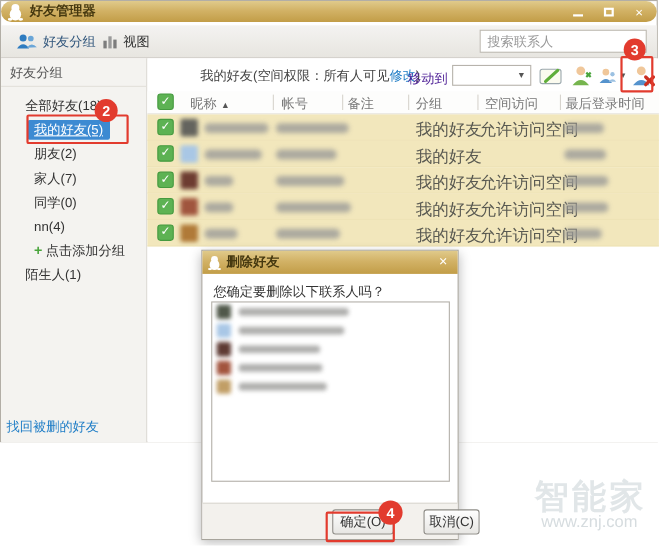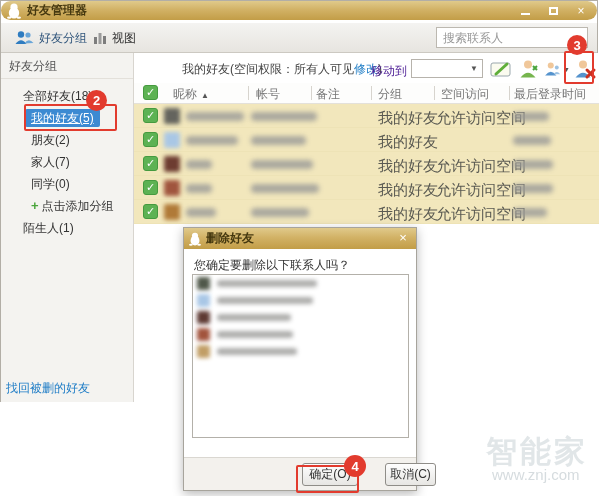--- a/index.html
+++ b/index.html
@@ -164,20 +164,21 @@
   </div>
 
   <div class="sidebar">
     <div class="sb-header">好友分组</div>
     <div class="sb-list">
         <div class="sb-item lvl1"><span class="sb-inner"><span>全部好友(18)</span></span></div>
         <div class="sb-item lvl2"><span class="sb-inner sel"><span>我的好友(5)</span></span></div>
         <div class="sb-item lvl2"><span class="sb-inner"><span>朋友(2)</span></span></div>
         <div class="sb-item lvl2"><span class="sb-inner"><span>家人(7)</span></span></div>
         <div class="sb-item lvl2"><span class="sb-inner"><span>同学(0)</span></span></div>
+        <div class="sb-item lvl2"><span class="sb-inner"><span>nn(4)</span></span></div>
         <div class="sb-item lvl2"><span class="sb-inner"><span class="add-ic">+</span><span>点击添加分组</span></span></div>
         <div class="sb-item lvl1"><span class="sb-inner"><span>陌生人(1)</span></span></div>
       </div>
     <div class="sb-recover">找回被删的好友</div>
   </div>
 
   <div class="main">
     <div class="scope-line">
       <span>我的好友(空间权限：所有人可见</span><a href="#">修改</a><span>)</span>
     </div>

